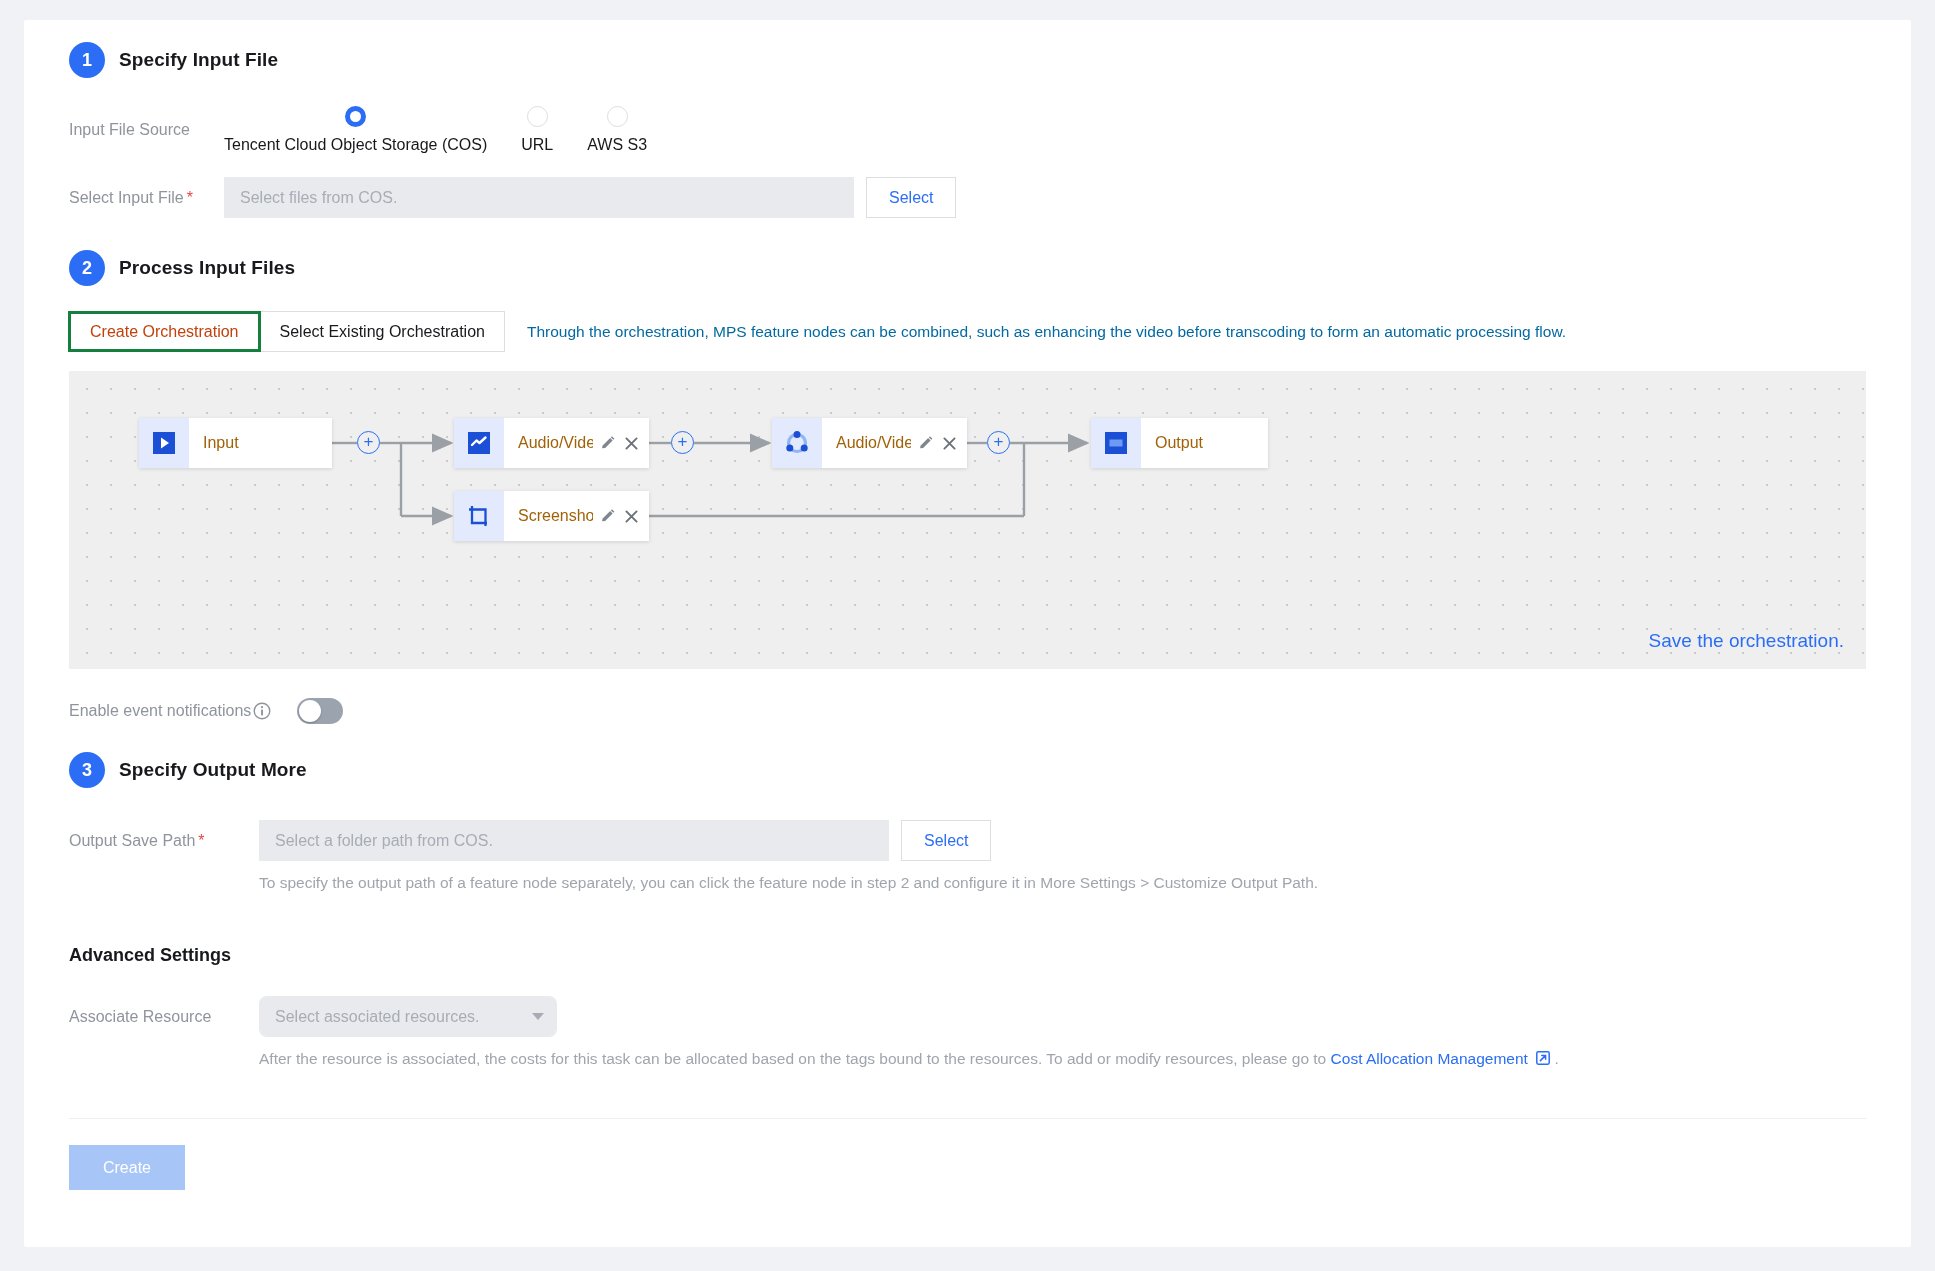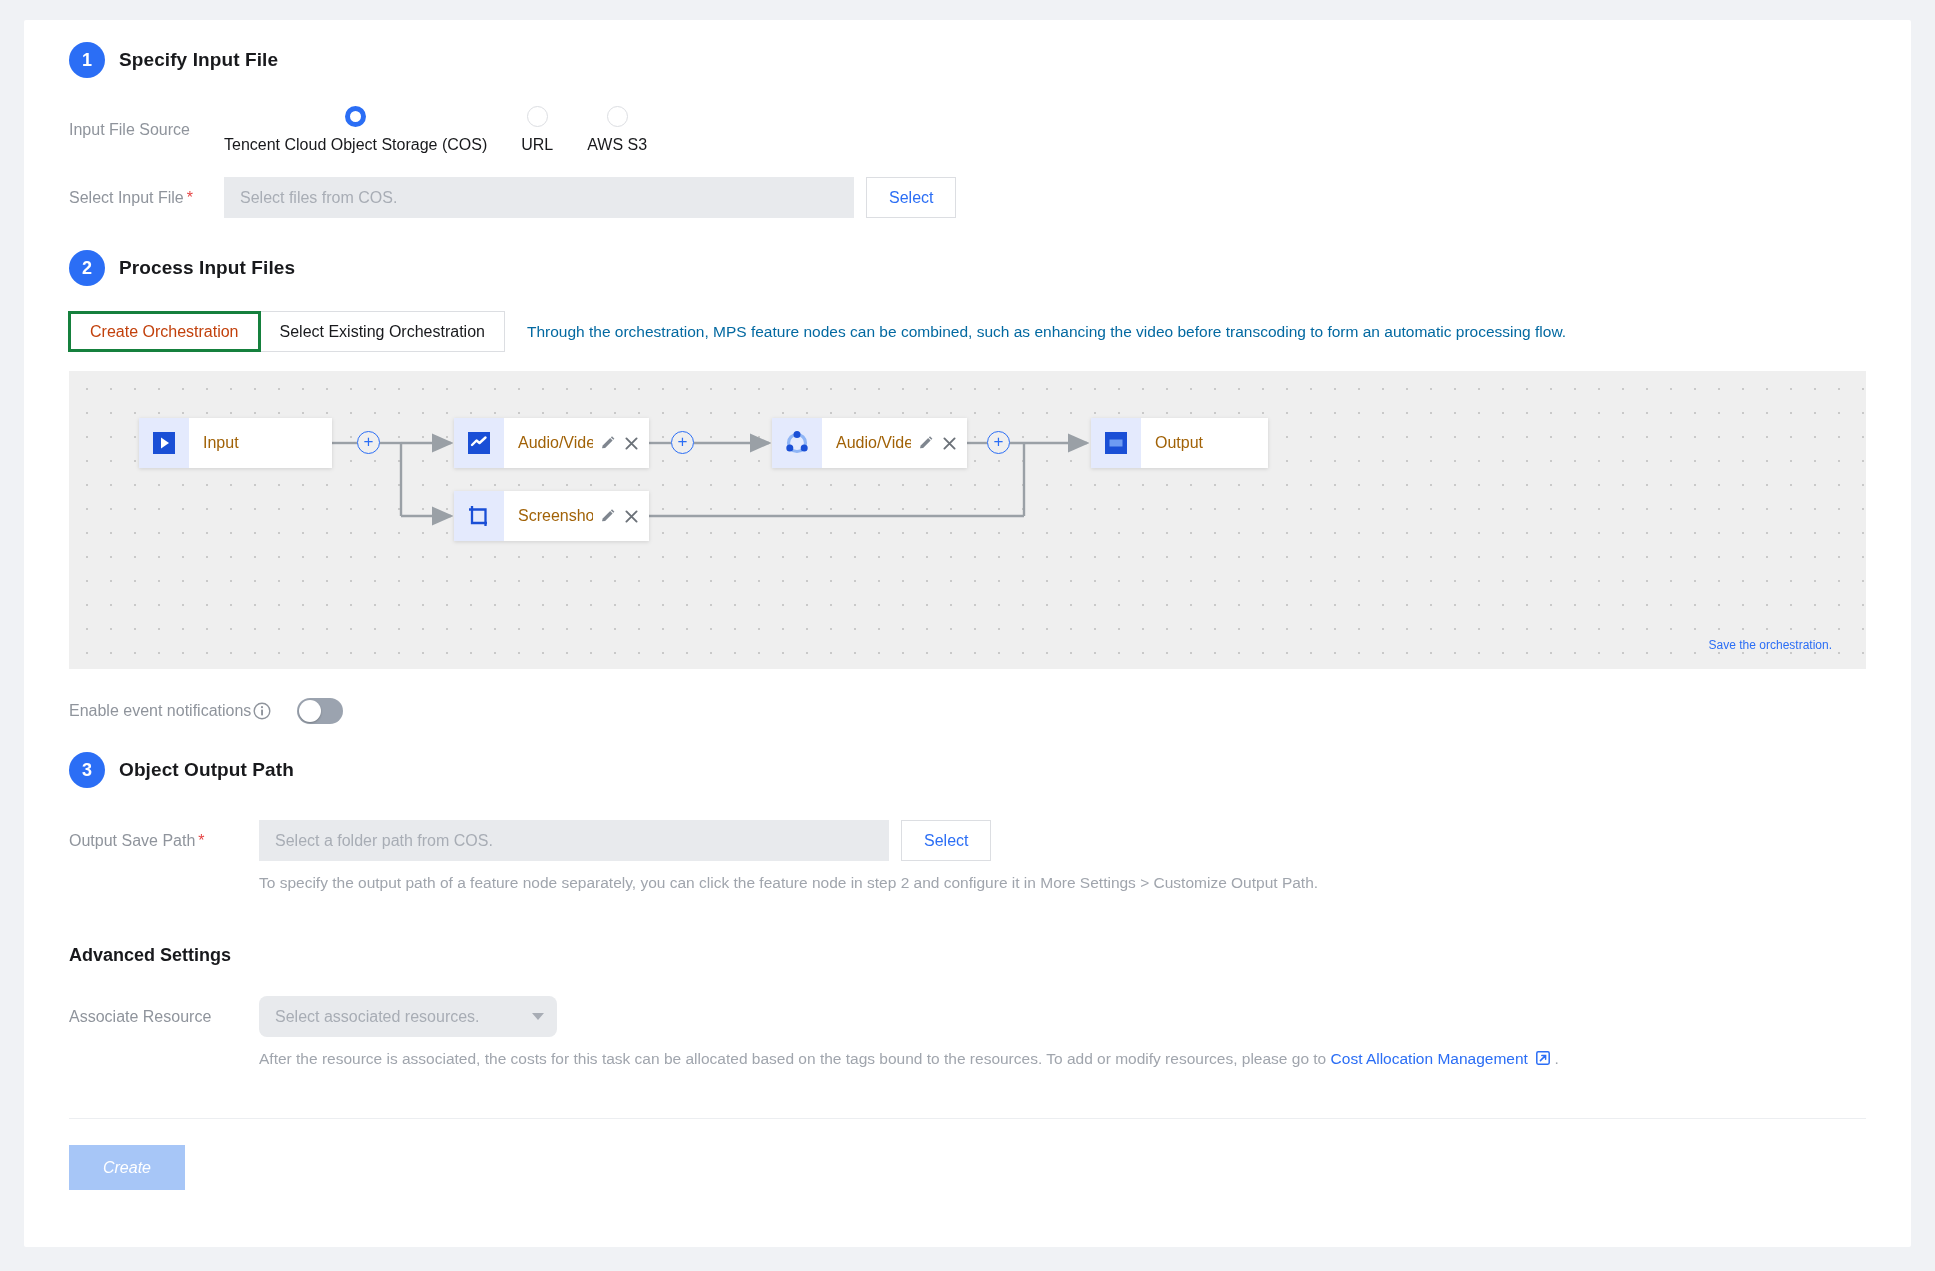--- a/index.html
+++ b/index.html
@@ -120,22 +120,22 @@
 
   .plus {
     position: absolute;
     width: 23px; height: 23px; border-radius: 50%;
     border: 1.6px solid #2b6ef5; background: #efefef;
     color: #2b6ef5; font-size: 17px; line-height: 19px;
     text-align: center; cursor: pointer; z-index: 3;
     font-family: "Liberation Sans", sans-serif;
   }
   .save-link {
-    position: absolute; right: 34px; bottom: 17px;
-    color: #2b6ef5; font-size: 12px; cursor: pointer;
+    position: absolute; right: 22px; bottom: 17px;
+    color: #2b6ef5; font-size: 19px; cursor: pointer;
   }
 
   
   .toggle-row { display:flex; align-items:center; margin-top: 29px; }
   .toggle-label { font-size: 16px; color: #8f949c; }
   .info-ico { margin-left: 2px; cursor: pointer; line-height:0; display:inline-flex; }
   .switch {
     margin-left: 26px;
     width: 46px; height: 26px; border-radius: 13px;
     background: #9ba3af; position: relative; cursor: pointer;
@@ -377,21 +377,21 @@
       </svg>
     </span>
     <span class="switch">
       <span class="knob"></span>
     </span>
   </div>
 
   
   <div class="step-head" style="margin-top:28px;">
     <div class="step-num">3</div>
-    <div class="step-title">Object Output Path</div>
+    <div class="step-title">Specify Output More</div>
   </div>
 
   <div class="form-row" style="margin-top:32px;">
     <div class="form-label" style="width:190px;">
       <span>Output Save Path</span><span class="req">*</span>
     </div>
     <input class="text-field" style="width: 630px;" readonly="" placeholder="Select a folder path from COS.">
     <button class="btn-outline" style="margin-left:12px;">Select</button>
   </div>
 
@@ -412,16 +412,16 @@
     <span>After the resource is associated, the costs for this task can be allocated based on the tags bound to the resources. To add or modify resources, please go to</span>
     <span class="link">Cost Allocation Management</span><span class="link" style="margin-left:4px;">
       <svg width="14" height="14" viewBox="0 0 14 14" style="vertical-align:-1px;">
         <rect x="0.8" y="0.8" width="12.4" height="12.4" rx="1.4" stroke="#2b6ef5" stroke-width="1.5" fill="none"></rect>
         <path d="M4.4 9.6 L9.4 4.6 M5.8 4.4 L9.6 4.4 L9.6 8.2" stroke="#2b6ef5" stroke-width="1.5" fill="none" stroke-linecap="round"></path>
       </svg>
     </span><span>.</span>
   </div>
 
   <div class="divider" style="margin-top:50px;"></div>
-  <button class="btn-primary" style="margin-top:26px;font-style:italic;">Create</button>
+  <button class="btn-primary" style="margin-top:26px;">Create</button>
 
 </div>
 </div>
 
 </body></html>

